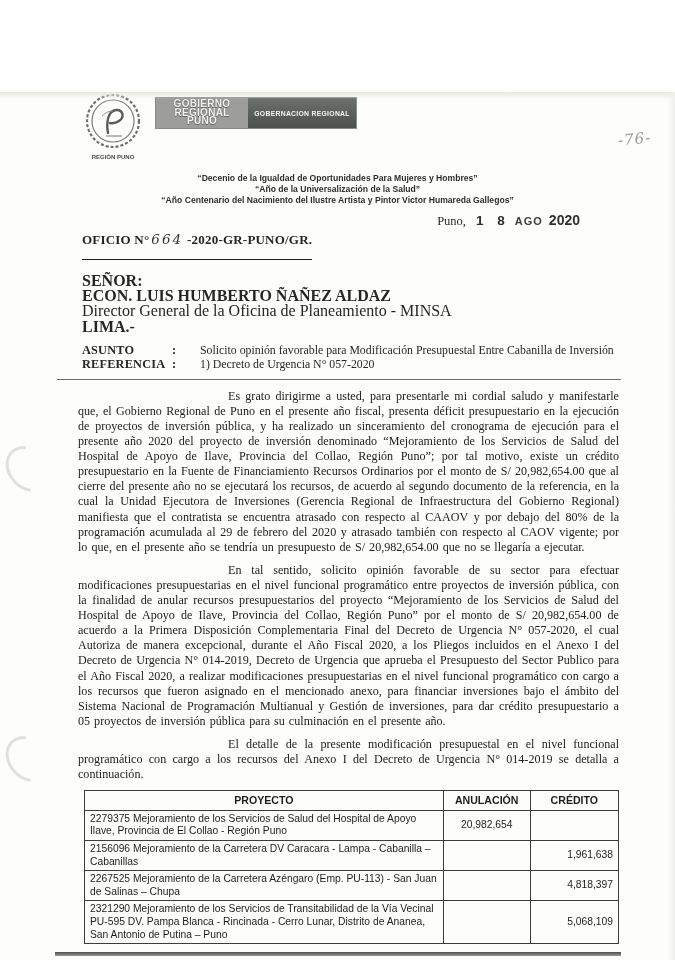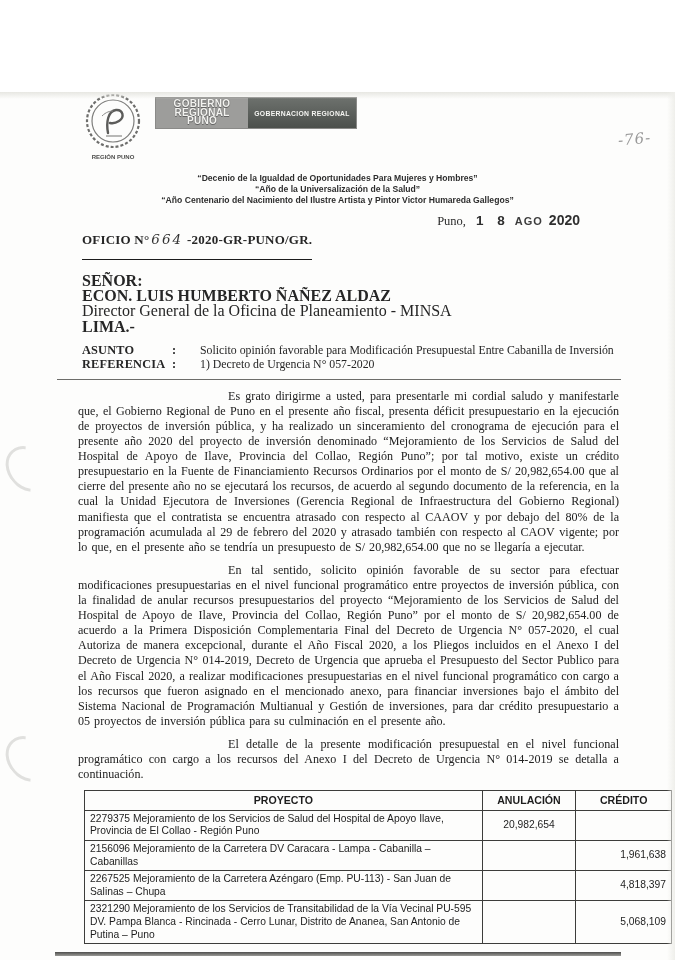--- a/index.html
+++ b/index.html
@@ -100,21 +100,21 @@
   
   .body-text{margin:9px 57px 0 78px;width:541px;}
   .body-text p{
     margin:0 0 8px 0;text-align:justify;text-indent:150px;
     font-size:12.1px;line-height:15.1px;color:#222;
     word-spacing:1px;
   }
 
   
   table.detail{
-    border-collapse:collapse;margin:4px 0 0 84px;width:588px;
+    border-collapse:collapse;margin:4px 0 0 84px;width:535px;
     font-family:"Liberation Sans", sans-serif;font-size:10.3px;line-height:12.6px;
     color:#1d1d1d;
   }
   table.detail th, table.detail td{border:1px solid #3d3d3b;padding:2px 5px;}
   table.detail th{font-size:10.6px;font-weight:bold;text-align:center;padding:3px 2px;}
   td.proj{width:363px;text-align:left;}
   td.anul{width:77px;text-align:center;}
   td.cred{width:79px;text-align:right;}
 
   

